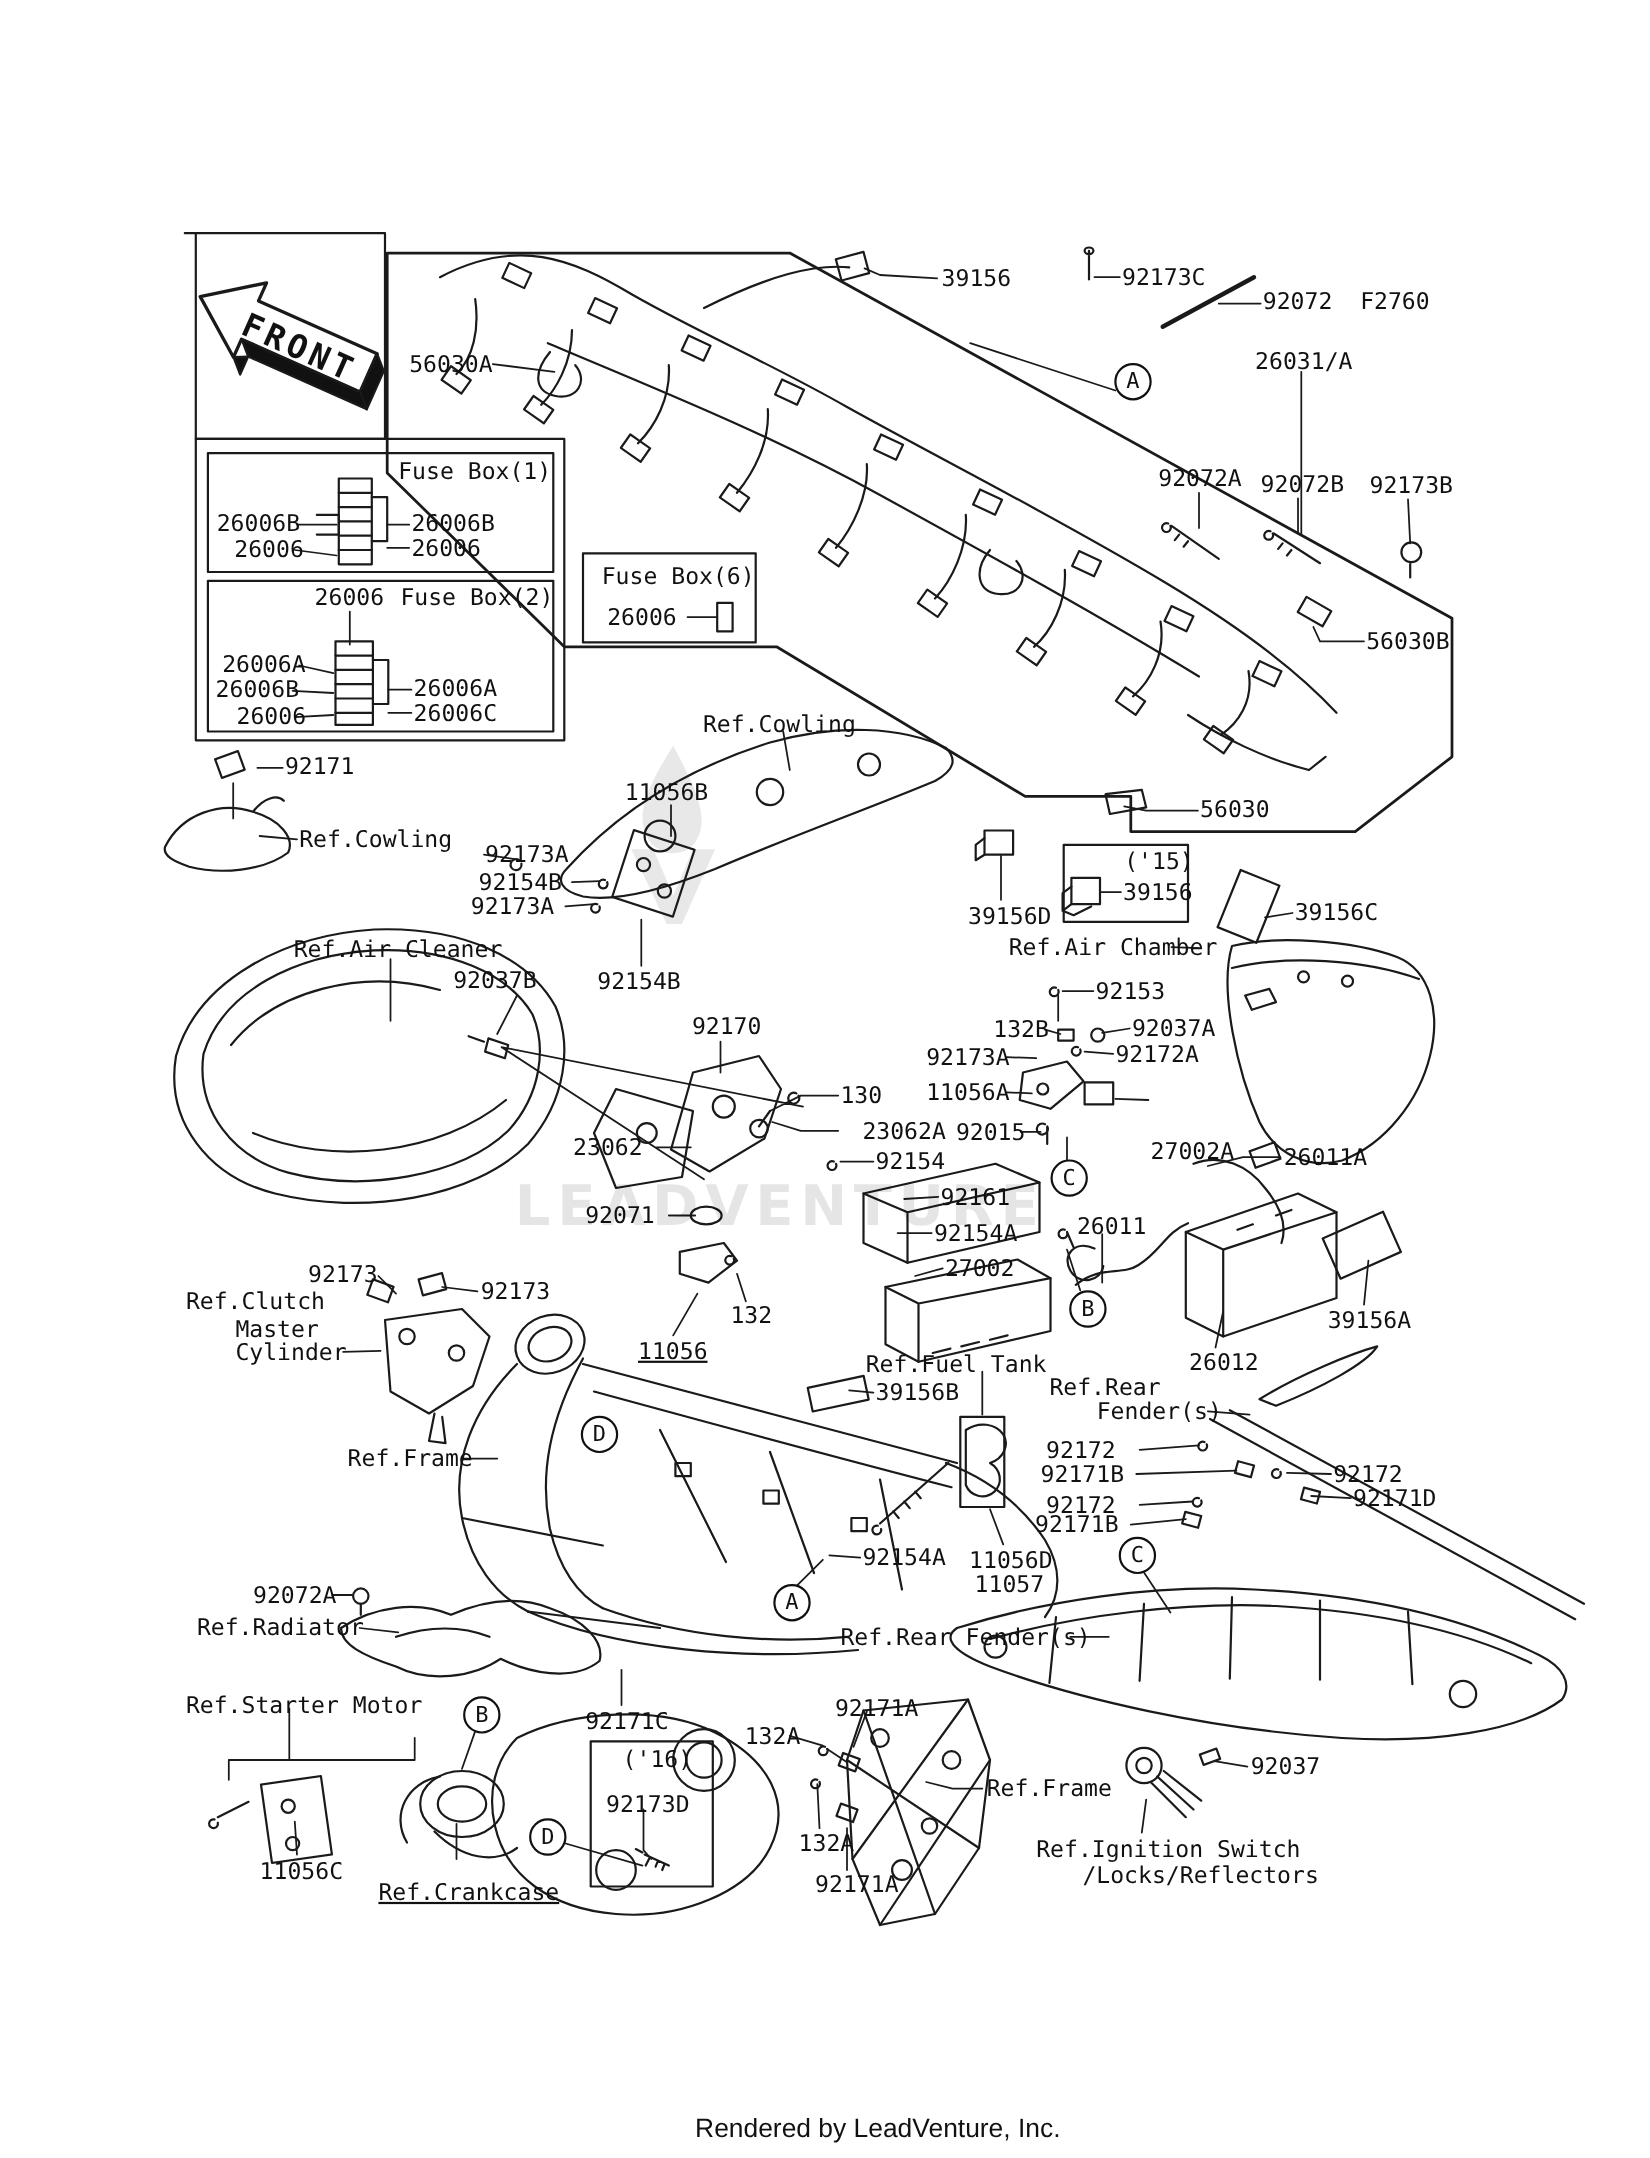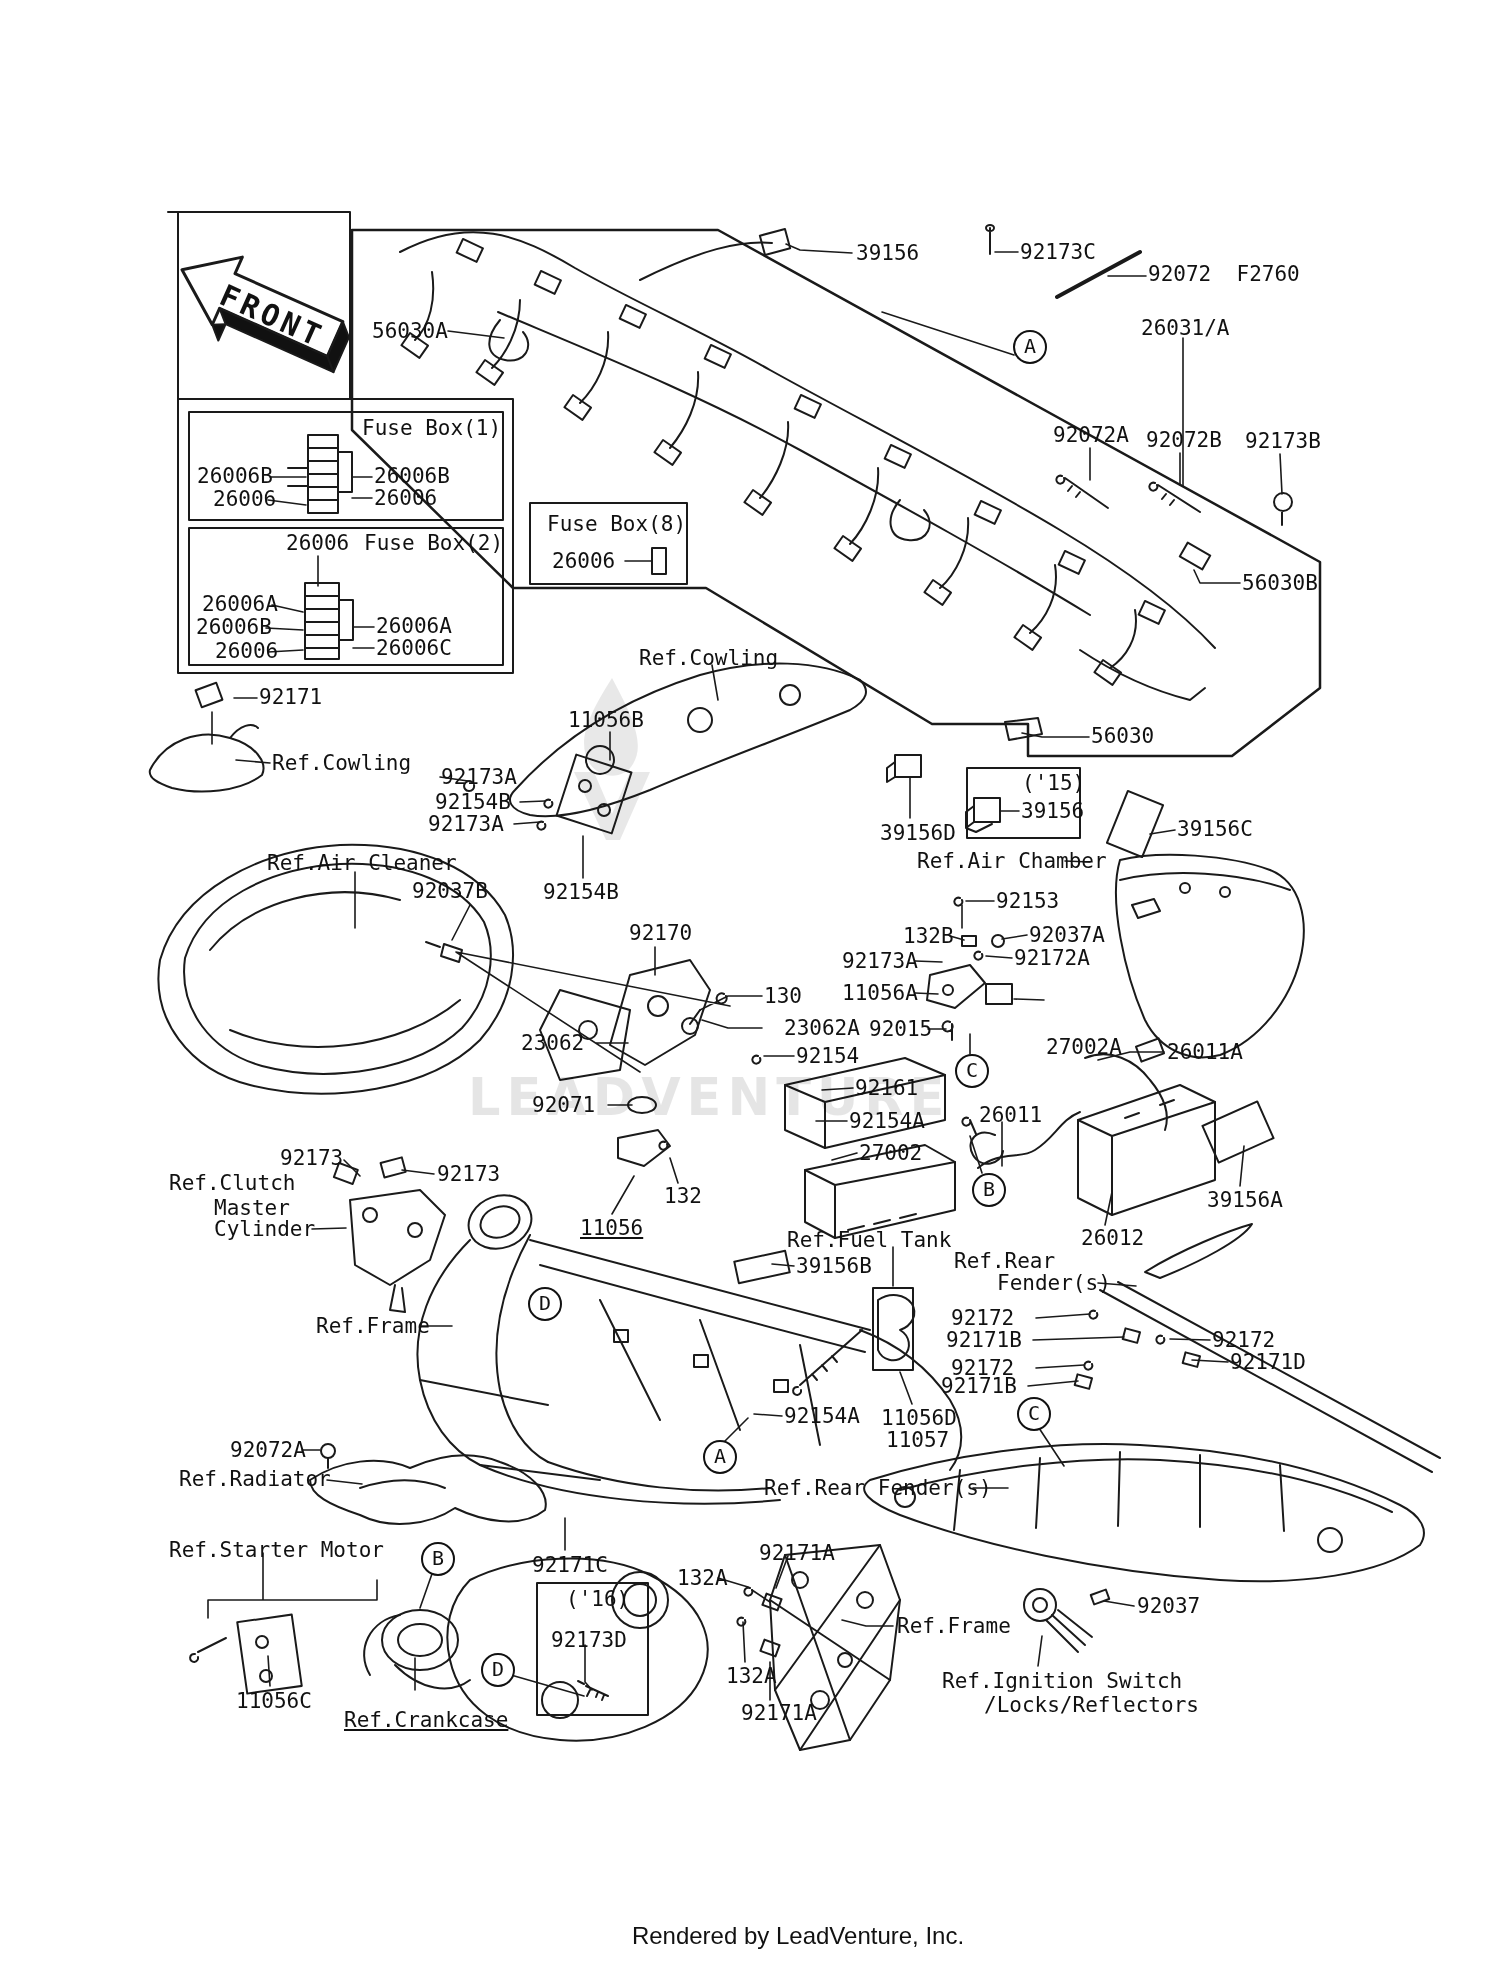--- a/index.html
+++ b/index.html
@@ -309,21 +309,21 @@
       <div class="callout" style="left: 213px; top: 488px;">26006</div>
       <div class="callout" style="left: 374px; top: 465px;">26006B</div>
       <div class="callout" style="left: 374px; top: 487px;">26006</div>
       <div class="callout" style="left: 286px; top: 532px;">26006</div>
       <div class="callout" style="left: 364px; top: 532px;">Fuse Box(2)</div>
       <div class="callout" style="left: 202px; top: 593px;">26006A</div>
       <div class="callout" style="left: 196px; top: 616px;">26006B</div>
       <div class="callout" style="left: 215px; top: 640px;">26006</div>
       <div class="callout" style="left: 376px; top: 615px;">26006A</div>
       <div class="callout" style="left: 376px; top: 637px;">26006C</div>
-      <div class="callout" style="left: 547px; top: 513px;">Fuse Box(8)</div>
+      <div class="callout" style="left: 547px; top: 513px;">Fuse Box(6)</div>
       <div class="callout" style="left: 552px; top: 550px;">26006</div>
       <div class="callout" style="left: 259px; top: 686px;">92171</div>
       <div class="callout" style="left: 272px; top: 752px;">Ref.Cowling</div>
       <div class="callout" style="left: 639px; top: 647px;">Ref.Cowling</div>
       <div class="callout" style="left: 568px; top: 709px;">11056B</div>
       <div class="callout" style="left: 441px; top: 766px;">92173A</div>
       <div class="callout" style="left: 435px; top: 791px;">92154B</div>
       <div class="callout" style="left: 428px; top: 813px;">92173A</div>
       <div class="callout" style="left: 543px; top: 881px;">92154B</div>
       <div class="callout" style="left: 267px; top: 852px;">Ref.Air Cleaner</div>

